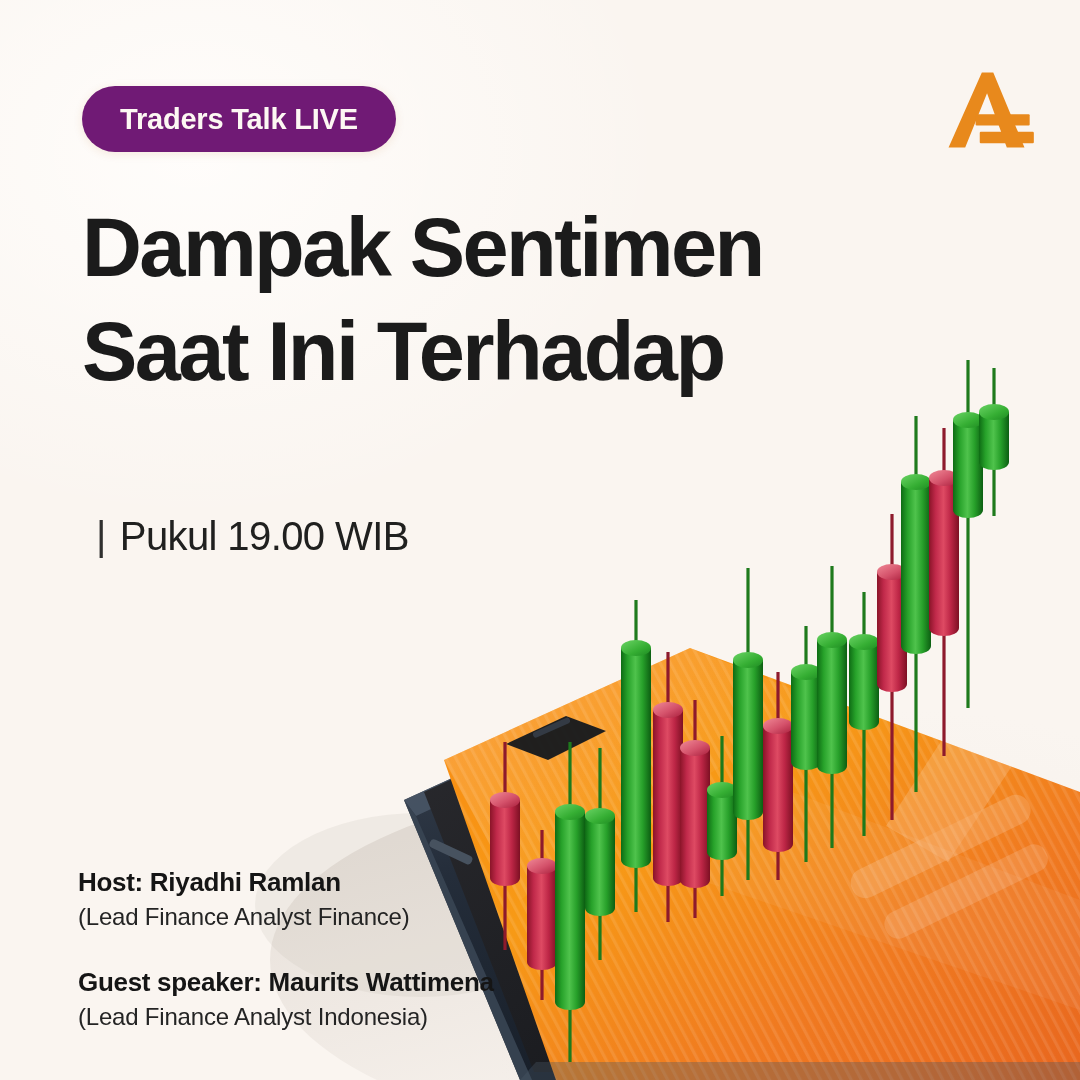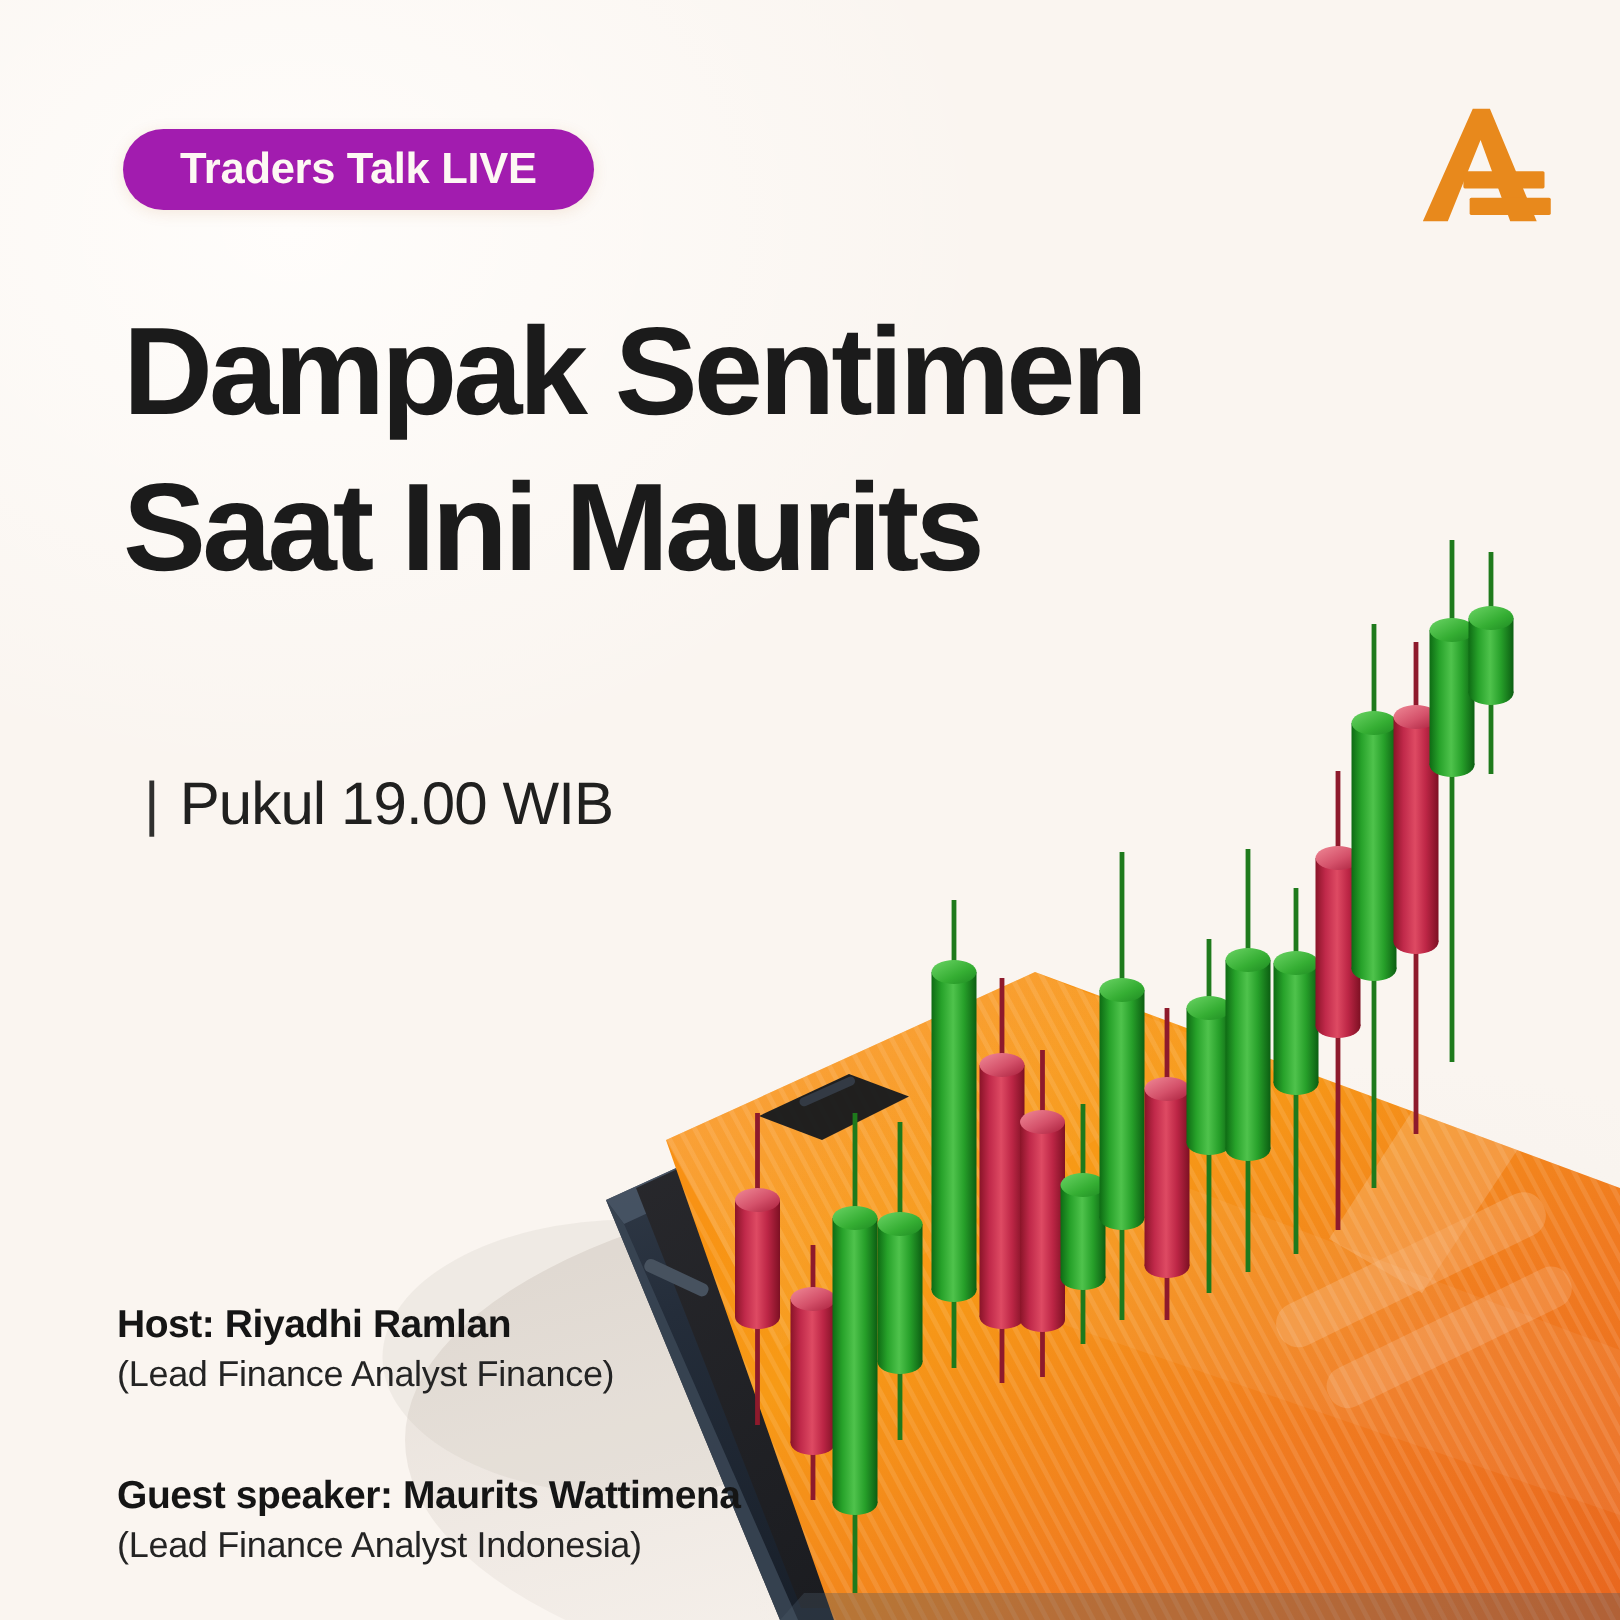--- a/index.html
+++ b/index.html
@@ -23,24 +23,24 @@
     position:absolute; inset:0;
     background:
       radial-gradient(ellipse 70% 55% at 18% 14%, #FFFDFB 0%, rgba(255,253,251,0) 62%),
       radial-gradient(ellipse 60% 45% at 85% 95%, #F3EEE9 0%, rgba(243,238,233,0) 65%);
     pointer-events:none;
   }
 
   
   .badge {
     position:absolute; left:82px; top:86px;
-    height:54px;
+    height:66px;
     padding:0 38px;
     display:flex; align-items:center; justify-content:flex-start;
-    background:#a21caf;
+    background:#701a75;
     border-radius:999px;
     box-shadow:0 2px 10px rgba(180,100,30,.13);
   }
   .badge-label {
     color:#FDF8F3;
     font-size:29px;
     font-weight:bold;
     letter-spacing:-0.2px;
     white-space:nowrap;
   }
@@ -81,21 +81,21 @@
     color:#30302F;
     font-size:40px;
     font-weight:300;
   }
 
   
   .speakers {
     position:absolute; left:78px; top:864px;
     z-index:40;
   }
-  .sp-group { margin-bottom:44px; }
+  .sp-group { margin-bottom:30px; }
   .sp-group:last-child { margin-bottom:16px; }
   .sp-name {
     color:#151515;
     font-size:26px;
     font-weight:bold;
     letter-spacing:-0.3px;
     line-height:36px;
     white-space:nowrap;
   }
   .sp-role {
@@ -331,21 +331,21 @@
   <svg class="logo" viewBox="0 0 100 100">
     <g fill="#E8891C">
       <path d="M46 14 h11 l30 72 h-17 L51 34 L30 86 H14 Z"></path>
       <rect x="40" y="54" width="52" height="11" rx="1"></rect>
       <rect x="44" y="71" width="52" height="11" rx="1"></rect>
     </g>
   </svg>
 
   <div class="headline">
     <span class="headline-line">Dampak Sentimen</span>
-    <span class="headline-line">Saat Ini Maurits</span>
+    <span class="headline-line">Saat Ini Terhadap</span>
   </div>
 
   <div class="datetime">
     <span class="dt-sep">|</span>
     <span>Pukul 19.00 WIB</span>
   </div>
 
   <div class="speakers">
     <div class="sp-group">
       <div class="sp-name">Host: Riyadhi Ramlan</div>

